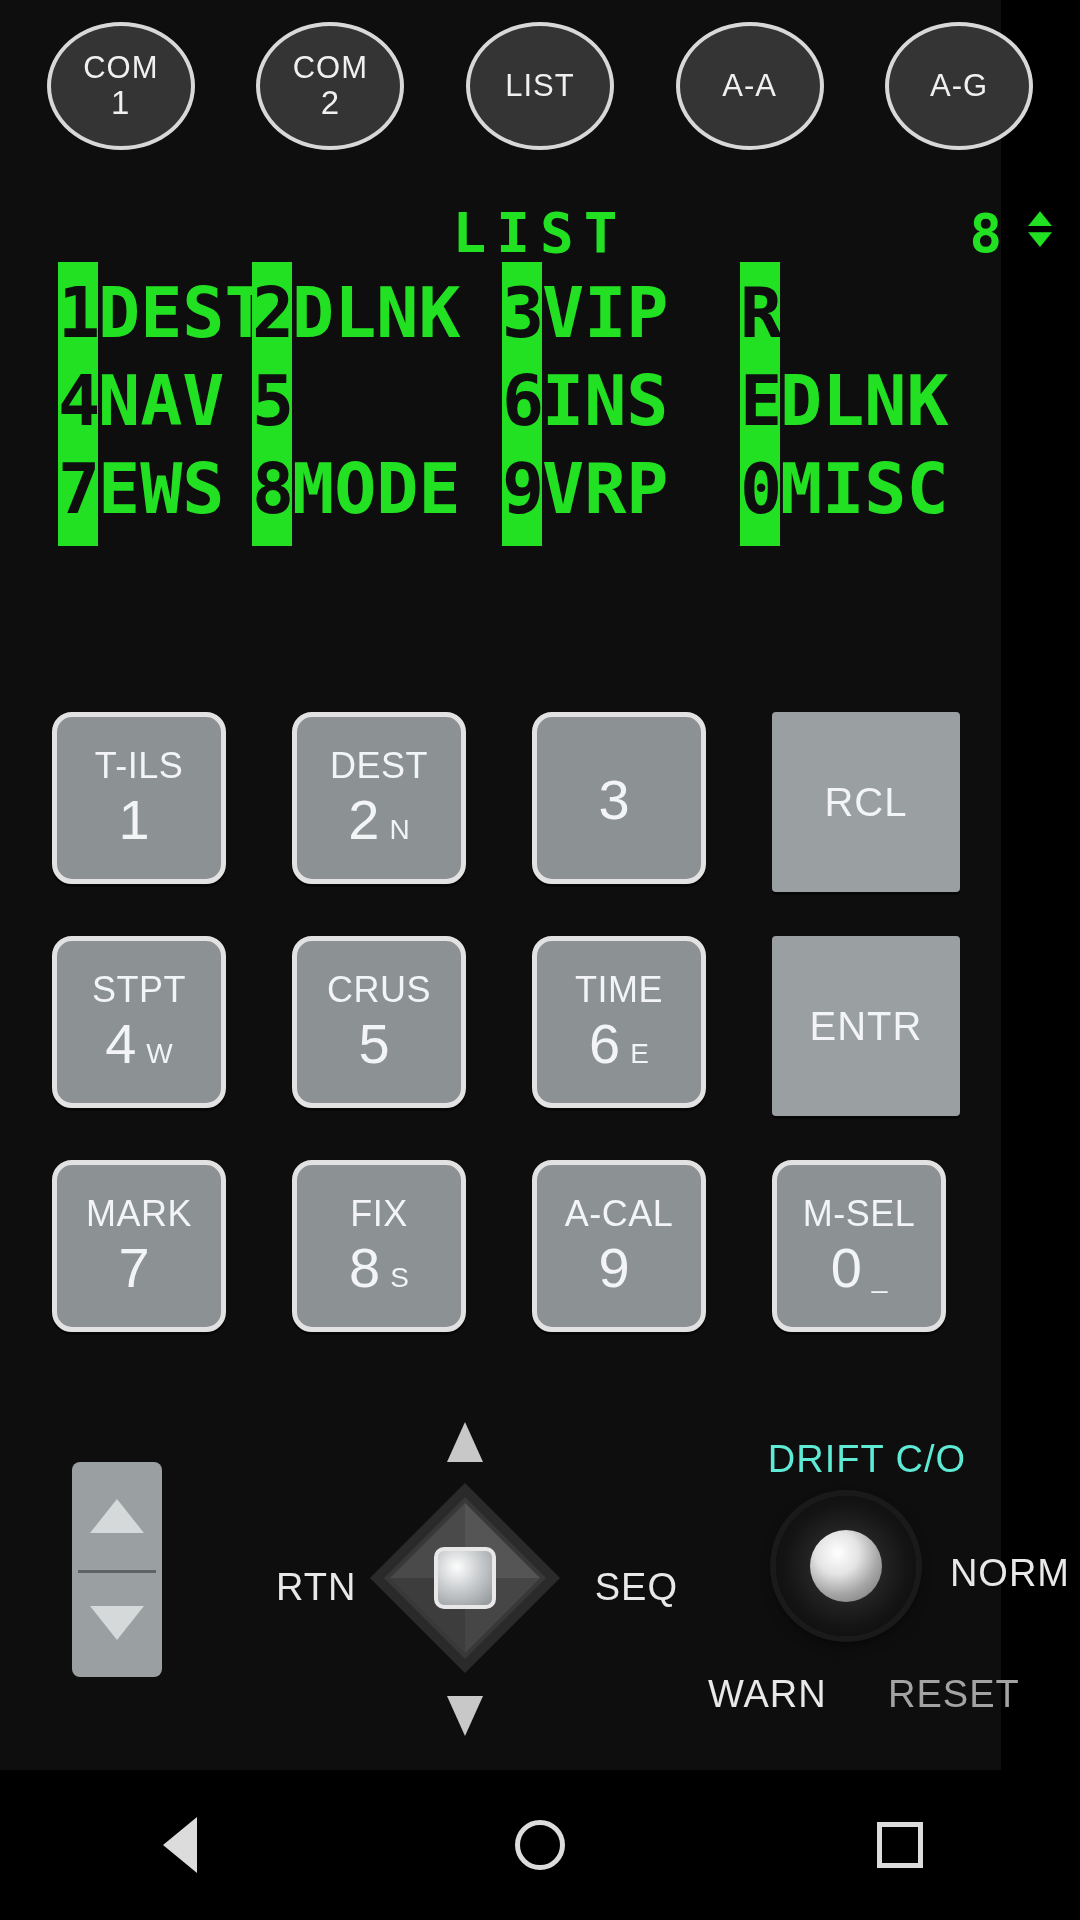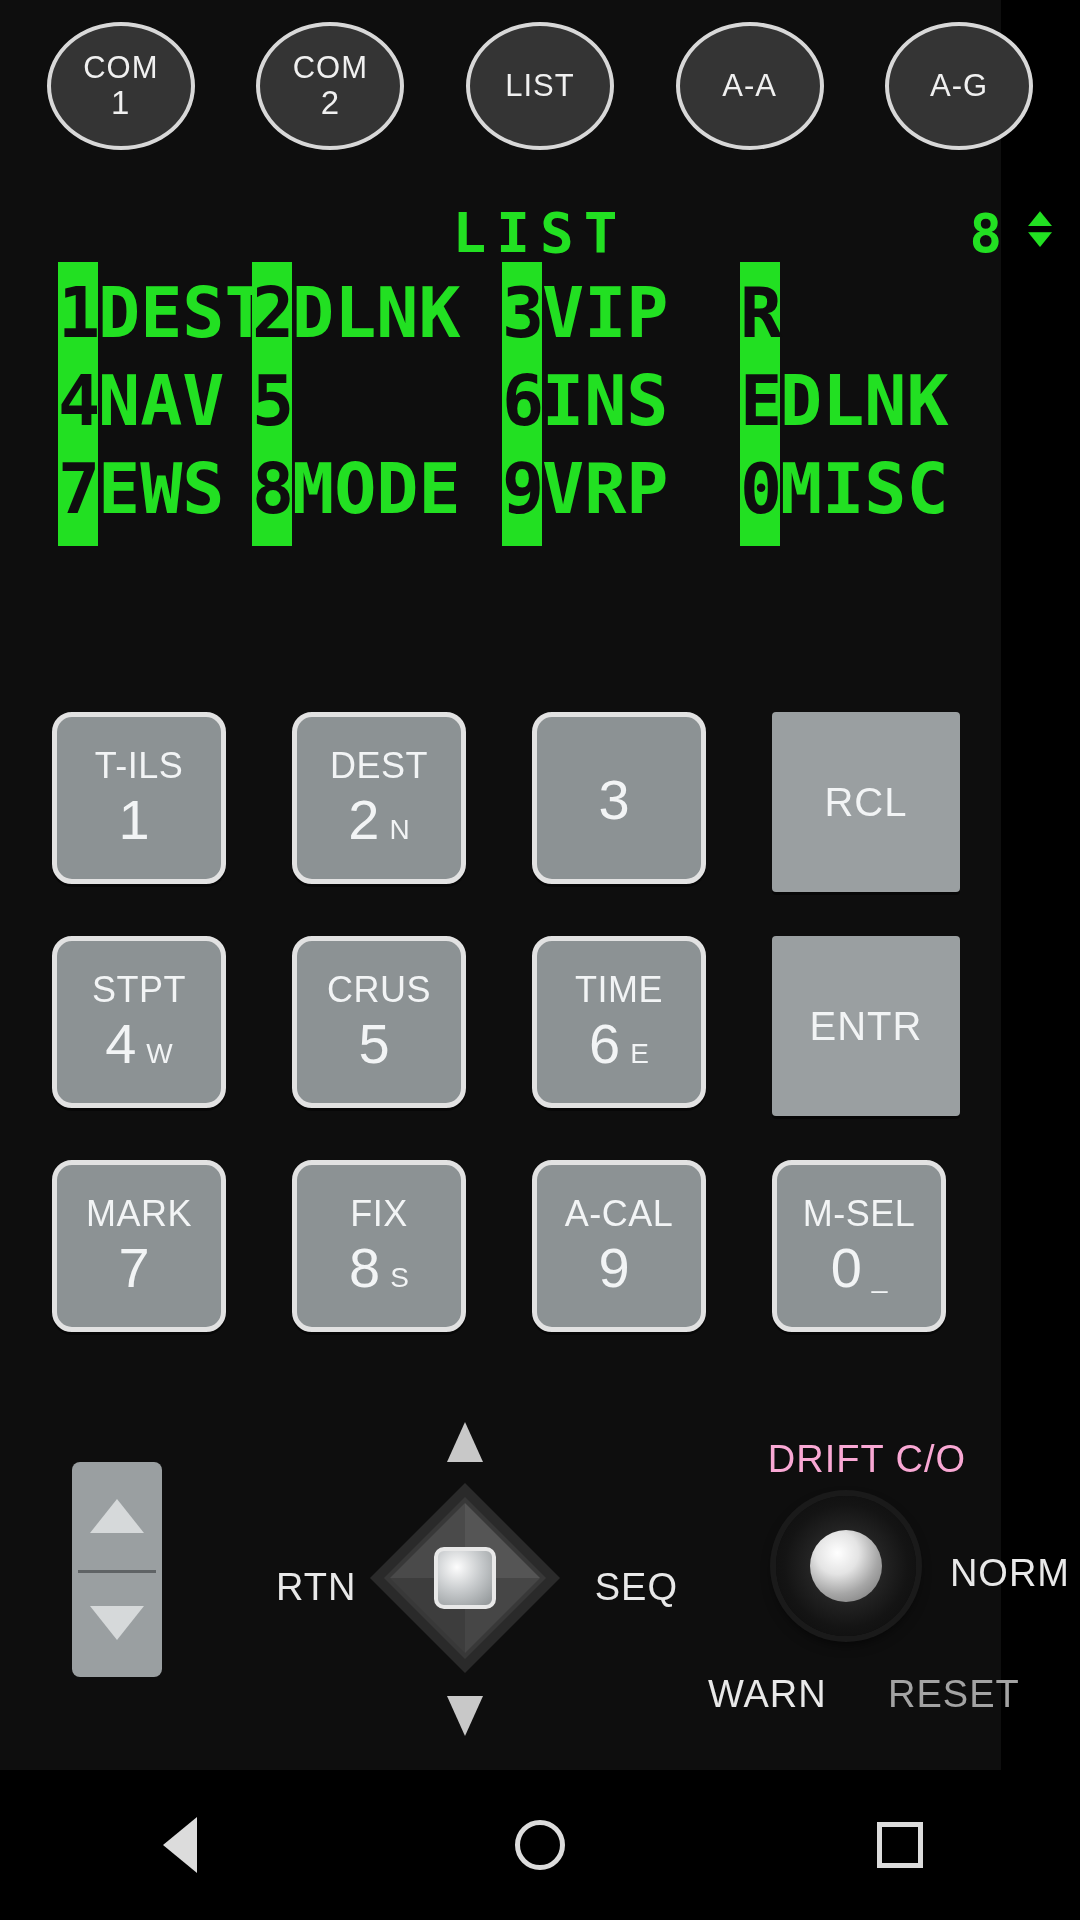--- a/index.html
+++ b/index.html
@@ -191,21 +191,21 @@
     background:radial-gradient(circle at 35% 30%, #fdfdfd 0%, #c9ccce 45%, #8e9395 100%);
   }
 
   
   .drift {
     position:absolute; right:48px; top:0px;
     width:330px; height:300px;
   }
   .drift .lbl-top {
     position:absolute; top:18px; left:50%; transform:translateX(-50%);
-    color:#f9a8d4; font-size:38px; letter-spacing:1px; white-space:nowrap;
+    color:#5eead4; font-size:38px; letter-spacing:1px; white-space:nowrap;
   }
   .drift .lbl-right {
     position:absolute; top:132px; right:-38px;
     color:#e8e8e8; font-size:38px; letter-spacing:1px;
   }
   .drift .lbl-bl {
     position:absolute; bottom:4px; left:6px;
     color:#e8e8e8; font-size:38px; letter-spacing:1px;
   }
   .drift .lbl-br {

